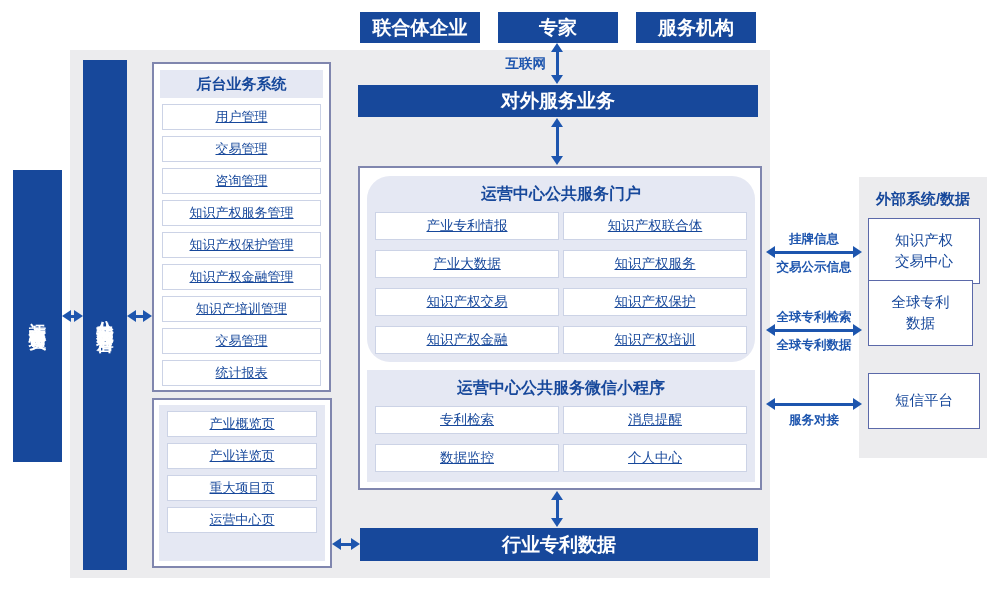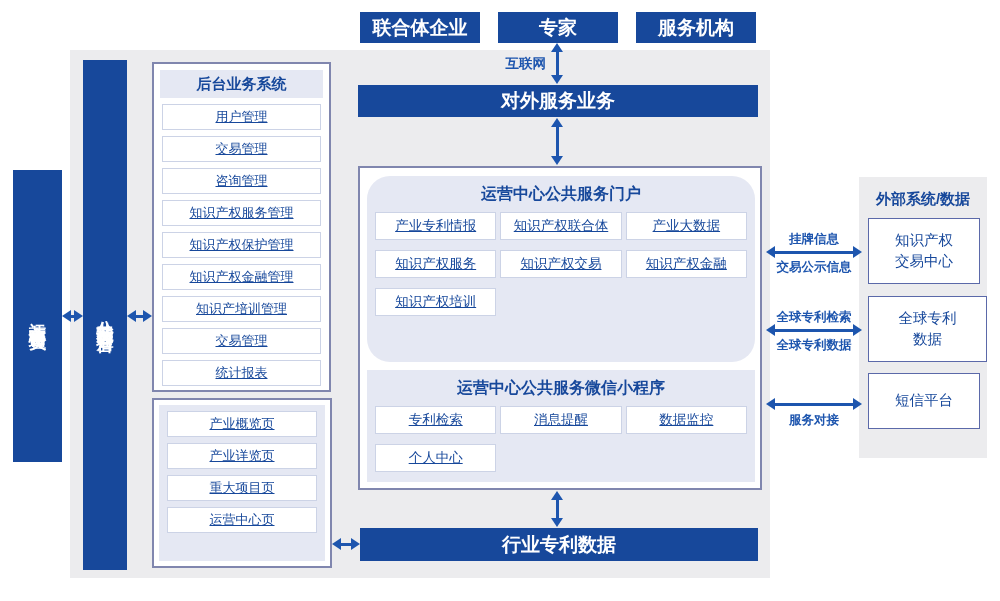--- a/index.html
+++ b/index.html
@@ -33,21 +33,21 @@
     border-left:6px solid transparent;border-right:6px solid transparent;}
   .varrow::before{top:-8px;border-bottom:9px solid var(--arrow);}
   .varrow::after{bottom:-8px;border-top:9px solid var(--arrow);}
   
   .bk-hdr{margin:6px 6px 0;height:28px;line-height:28px;font-size:15px;}
   .bk-item{margin:6px 8px 0;height:26px;}
   
   .db-item{margin:6px 8px 0;height:26px;}
   
   .pt-hdr{padding-top:8px;height:30px;font-size:16px;}
-  .pt-grid{display:grid;grid-template-columns:1fr 1fr 1fr;gap:10px 4px;margin:6px 8px 0;}
+  .pt-grid{display:grid;grid-template-columns:1fr 1fr;gap:10px 4px;margin:6px 8px 0;}
   .pt-item{height:28px;font-size:13.5px;}
   
   .ext-box{background:#fff;border:1px solid #5b69a9;color:var(--navy);font-size:14.5px;
     display:flex;flex-direction:column;align-items:center;justify-content:center;line-height:1.45;text-align:left;}
 </style>
 </head>
 <body>
 
 <div id="stage">
 
@@ -108,20 +108,21 @@
 
   <div class="abs outer-box" style="left:358px;top:166px;width:404px;height:324px;">
     <div class="lav-panel" style="position:absolute;left:7px;top:8px;width:388px;height:186px;border-radius:23px;">
       <div class="hdr pt-hdr">运营中心公共服务门户</div>
       <div class="pt-grid">
         <div class="item pt-item">产业专利情报</div>
         <div class="item pt-item">知识产权联合体</div>
         <div class="item pt-item">产业大数据</div>
         <div class="item pt-item">知识产权服务</div>
         <div class="item pt-item">知识产权交易</div>
+        <div class="item pt-item">知识产权保护</div>
         <div class="item pt-item">知识产权金融</div>
         <div class="item pt-item">知识产权培训</div>
       </div>
     </div>
     <div class="lav-panel" style="position:absolute;left:7px;top:202px;width:388px;height:112px;">
       <div class="hdr pt-hdr">运营中心公共服务微信小程序</div>
       <div class="pt-grid">
         <div class="item pt-item">专利检索</div>
         <div class="item pt-item">消息提醒</div>
         <div class="item pt-item">数据监控</div>
@@ -136,21 +137,21 @@
 
   <div class="abs navy" style="left:360px;top:528px;width:398px;height:33px;font-size:19px;">
     <span>行业专利数据</span>
   </div>
 
   <div class="abs hdr" style="left:859px;top:190px;width:128px;font-size:15px;">外部系统/数据</div>
   <div class="abs ext-box" style="left:868px;top:218px;width:112px;height:66px;">
     <span>知识产权</span>
     <span>交易中心</span>
   </div>
-  <div class="abs ext-box" style="left:868px;top:296px;width:119px;height:66px;">
+  <div class="abs ext-box" style="left:868px;top:280px;width:105px;height:66px;">
     <span>全球专利</span>
     <span>数据</span>
   </div>
   <div class="abs ext-box" style="left:868px;top:373px;width:112px;height:56px;">
     <span>短信平台</span>
   </div>
 
   <div class="harrow" style="left:774px;top:251px;width:80px;"></div>
   <div class="abs linklab" style="left:766px;top:231px;width:96px;font-family:Liberation Serif, serif;">挂牌信息</div>
   <div class="abs linklab" style="left:766px;top:259px;width:96px;">交易公示信息</div>

